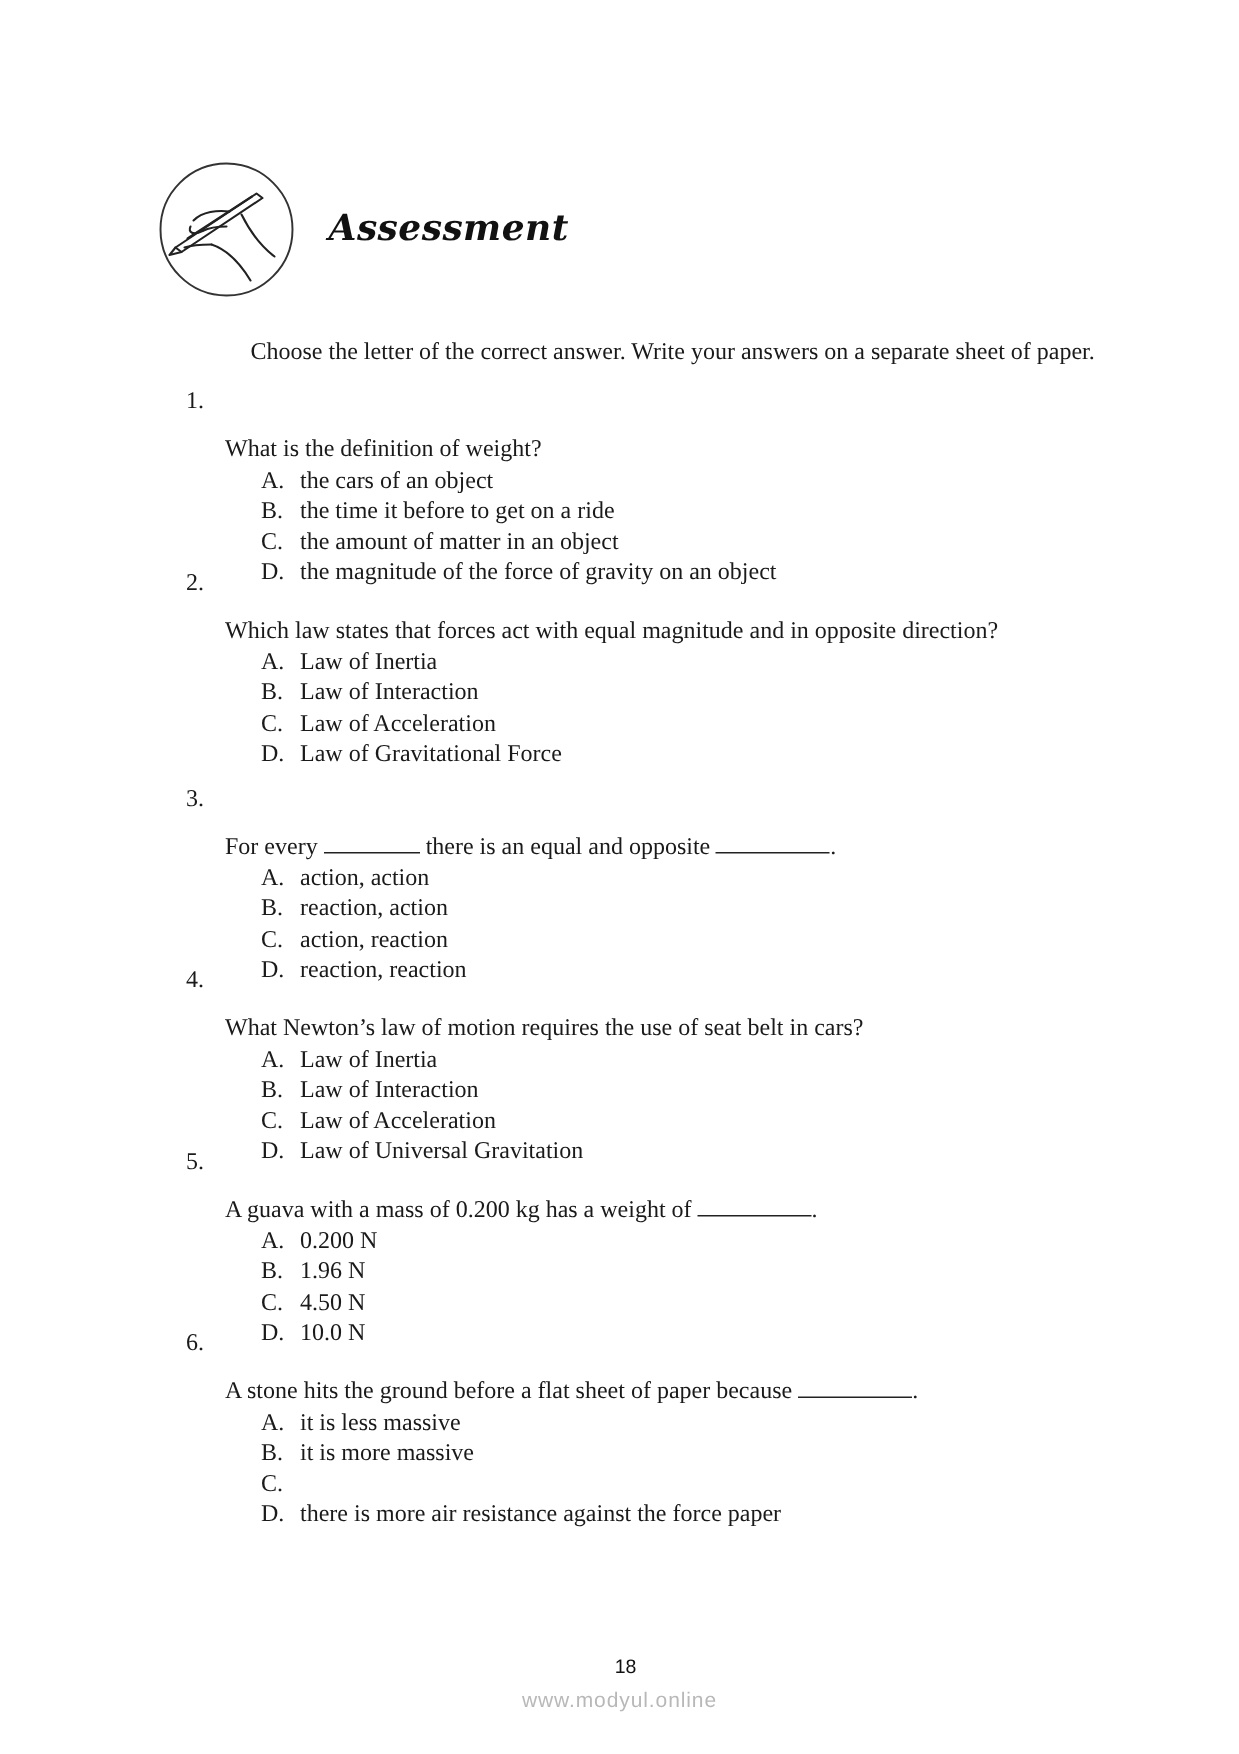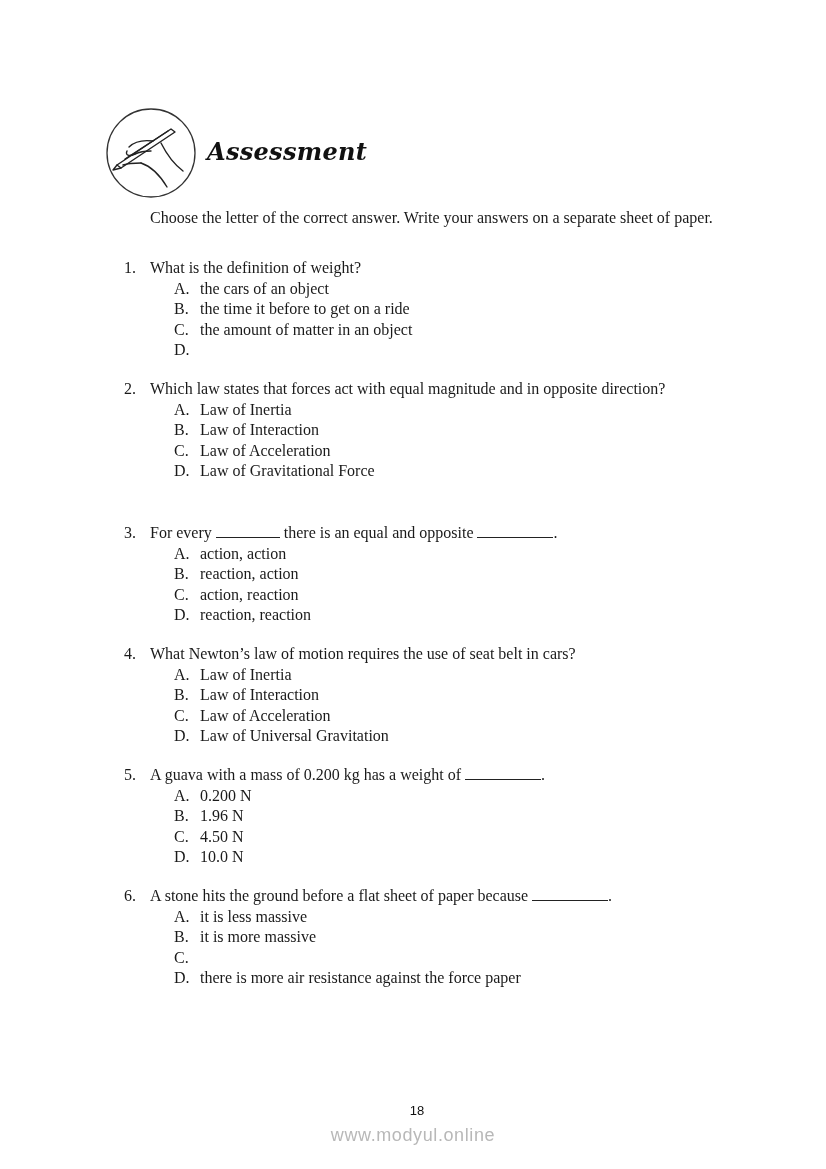--- a/index.html
+++ b/index.html
@@ -4,47 +4,47 @@
   <style>
     html, body { margin: 0; padding: 0; background: #ffffff; }
     body {
       width: 826px; height: 1169px; position: relative; overflow: hidden;
       font-family: "DejaVu Serif", "Liberation Serif", serif;
       color: #1a1a1a;
     }
     .header { position: absolute; left: 105px; top: 107px; width: 300px; height: 92px; }
     .icon-circle { position: absolute; left: 0; top: 0; width: 92px; height: 92px; }
     .title {
-      position: absolute; left: 102px; top: 30px;
+      position: absolute; left: 114px; top: 30px;
       font-family: "DejaVu Serif", serif; font-weight: bold; font-style: italic;
       font-size: 24px; letter-spacing: 0.3px; color: #111;
     }
     .instructions {
       position: absolute; left: 100px; top: 208px; width: 627px;
       font-size: 14.6px; line-height: 20.5px; text-align: justify;
       text-indent: 50px; font-family: "Liberation Serif", serif; font-size: 16px;
     }
     .q {
       position: absolute; left: 124px; width: 603px;
       font-family: "Liberation Serif", serif; font-size: 16px; line-height: 20.6px;
     }
     .q .stem { display: flex; }
     .q .num { width: 26px; flex: none; }
-    .q .stem-text { flex: 1; text-align: justify; }
+    .q .stem-text { flex: 1; text-align: justify; margin-top: 32px; }
     .q ul { list-style: none; margin: 0; padding: 0 0 0 50px; }
     .q li { display: flex; }
     .q li .letter { width: 26px; flex: none; }
     .blank { display: inline-block; border-bottom: 1px solid #222; height: 13px; vertical-align: baseline; }
     .footer-page {
       position: absolute; left: 4px; width: 826px; top: 1103px; text-align: center;
       font-family: "Liberation Sans", sans-serif; font-size: 13px; color: #111;
     }
     .footer-url {
       position: absolute; left: 0; width: 826px; top: 1125px; text-align: center;
-      font-family: "Liberation Sans", sans-serif; font-size: 18px; color: #b8b8b8; letter-spacing: 0.6px;
+      font-family: "Liberation Sans", sans-serif; font-size: 14px; color: #b8b8b8; letter-spacing: 0.6px;
     }
   </style>
 </head>
 <body>
 
 <div class="header">
   <svg class="icon-circle" viewBox="0 0 92 92">
     <circle cx="46" cy="46" r="44" fill="none" stroke="#333" stroke-width="1.3"></circle>
     <g fill="none" stroke="#222" stroke-width="1.4" stroke-linecap="round" stroke-linejoin="round">
       <path d="M12 58 L66 22 L70 25 L16 61 Z"></path>
@@ -54,21 +54,21 @@
       <path d="M22 44 C20 48 24 50 30 47"></path>
       <path d="M18 58 C24 56 30 56 36 56"></path>
       <path d="M36 56 C48 60 56 70 62 80"></path>
       <path d="M56 36 C62 48 70 58 78 64"></path>
       <path d="M30 47 C36 44 42 44 46 44"></path>
     </g>
   </svg>
   <div class="title">Assessment</div>
 </div>
 
-<p class="instructions" style="margin:0;">Choose the letter of the correct answer. Write your answers on a separate sheet of paper.</p>
+<p class="instructions" style="margin:17px;">Choose the letter of the correct answer. Write your answers on a separate sheet of paper.</p>
 
 <div class="q" style="top:258px;">
   <div class="stem">
     <span class="num">1.</span>
     <span class="stem-text">What is the definition of weight?</span>
   </div>
   <ul>
     <li>
         <span class="letter">A.</span>
         <span>the cars of an object</span>
@@ -76,20 +76,21 @@
     <li>
         <span class="letter">B.</span>
         <span>the time it before to get on a ride</span>
       </li>
     <li>
         <span class="letter">C.</span>
         <span>the amount of matter in an object</span>
       </li>
     <li>
         <span class="letter">D.</span>
+        <span>the magnitude of the force of gravity on an object</span>
       </li>
   </ul>
 </div>
 
 <div class="q" style="top:379px;">
   <div class="stem">
     <span class="num">2.</span>
     <span class="stem-text">Which law states that forces act with equal magnitude and in opposite direction?</span>
   </div>
   <ul>

